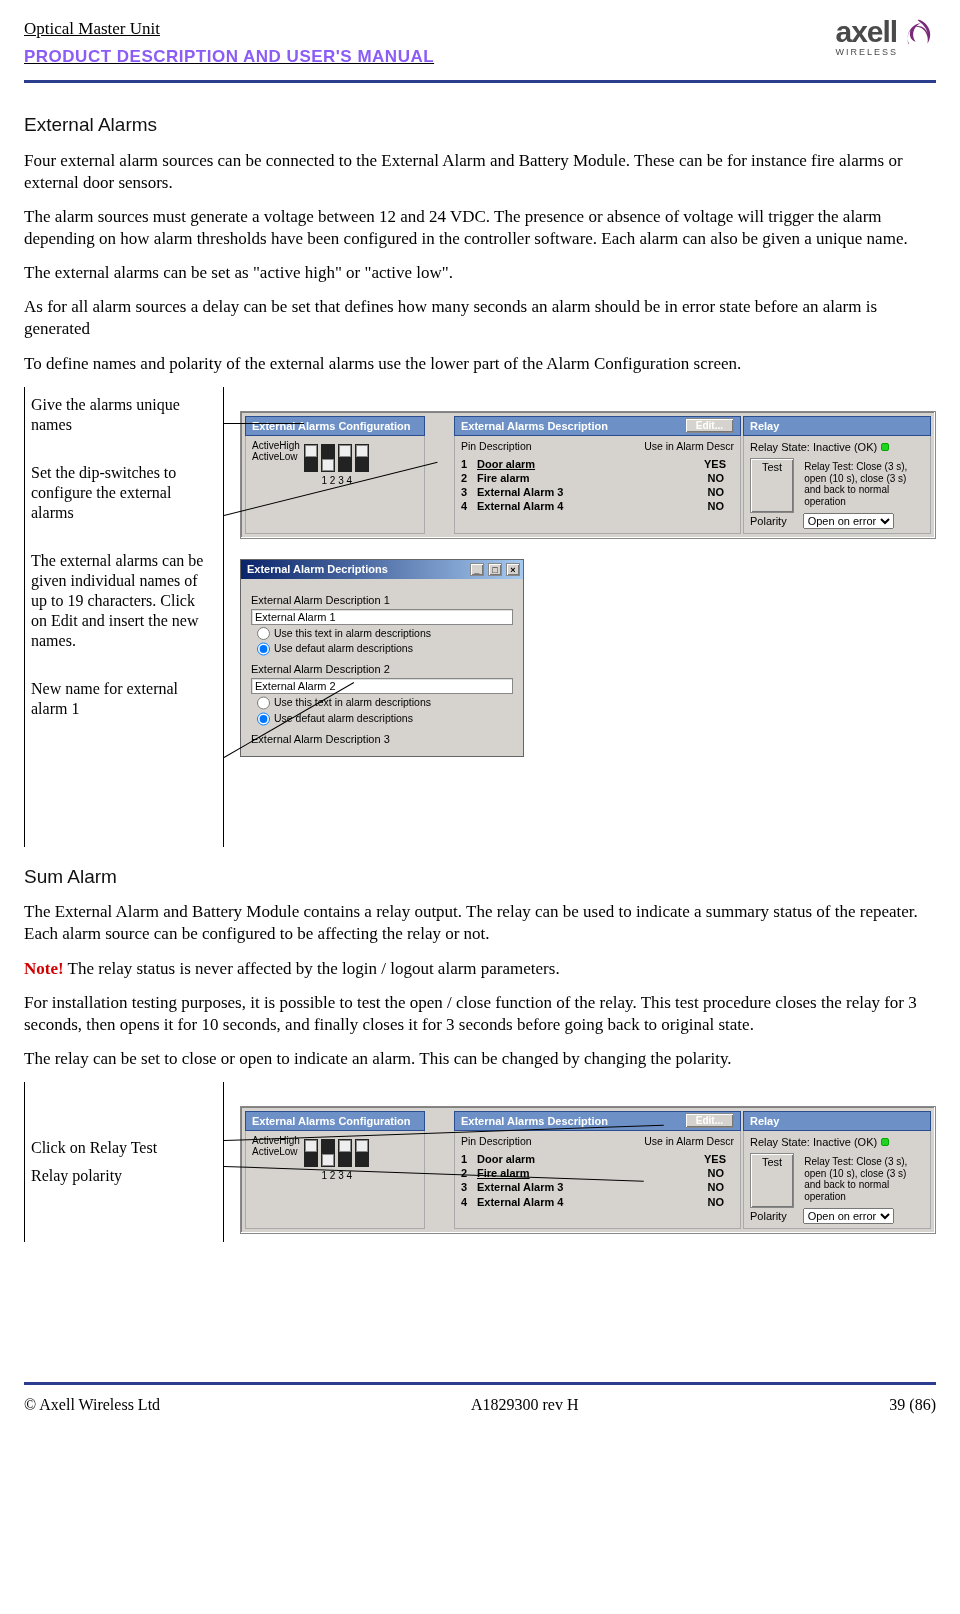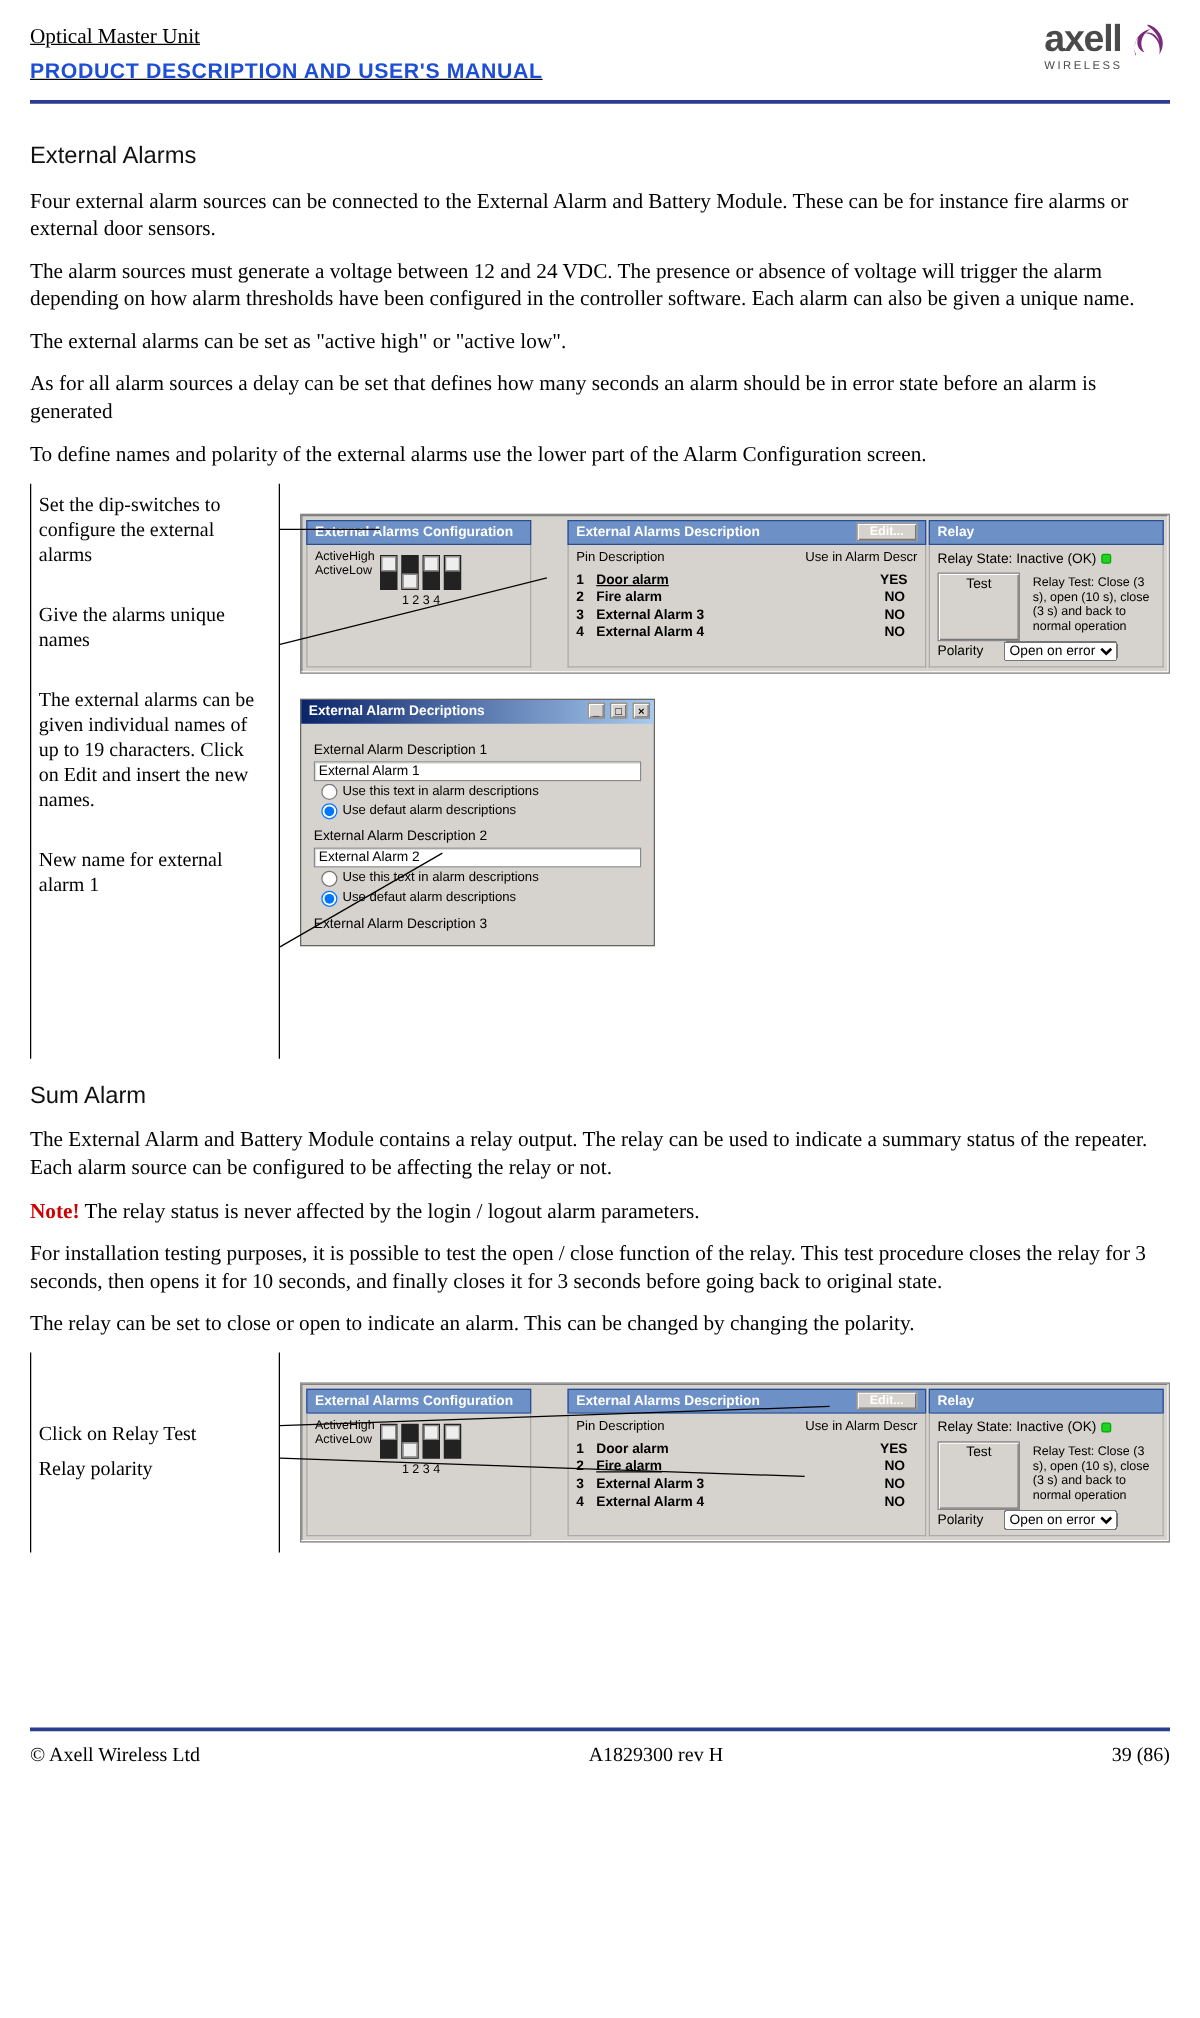--- a/index.html
+++ b/index.html
@@ -17,21 +17,21 @@
     justify-content: space-between;
     align-items: flex-start;
   }
   .header-left { flex: 1; text-decoration: underline; }
   .header-title1 { font-size: 17px; margin-bottom: 6px; }
   .header-title2 {
     font-family: Arial, sans-serif;
     font-weight: bold;
     font-size: 17px;
     letter-spacing: 0.5px;
-    color: #1d4ed8;
+    color: #8b5cf6;
     margin-bottom: 10px;
   }
   .logo {
     display: flex;
     align-items: center;
     gap: 4px;
     margin-top: -6px;
   }
   .logo-text {
     font-family: Arial, sans-serif;
@@ -147,21 +147,21 @@
   .pin-u { width: 30px; font-weight: bold; text-align: right; padding-right: 10px;}
   .pin-d.under { text-decoration: underline; }
 
   .relay-state { font-size: 11px; margin-bottom: 4px; display:flex; align-items:center; gap:4px;}
   .led-ok { width:8px; height:8px; background:#21d321; display:inline-block; border:1px solid #0a0; border-radius:2px;}
   .win-btn {
     display: inline-block;
     background: #d6d3ce;
     border: 1px solid #888;
     box-shadow: inset 1px 1px #fff, inset -1px -1px #777;
-    padding: 1px 22px;
+    padding: 1px 11px;
     font-size: 11px;
     cursor: default;
   }
   .relay-note { font-size: 10px; line-height: 1.15; margin: 3px 0 6px 4px; }
   .polarity-row { display: flex; align-items: center; gap: 16px; font-size: 11px; }
   .polarity-row select { font-size: 11px; }
   .edit-btn-inline {
     display: inline-block;
     background: #d6d3ce;
     border: 1px solid #888;
@@ -260,22 +260,22 @@
 
 <h2 class="section">External Alarms</h2>
 <p class="body">Four external alarm sources can be connected to the External Alarm and Battery Module. These can be for instance fire alarms or external door sensors.</p>
 <p class="body">The alarm sources must generate a voltage between 12 and 24 VDC. The presence or absence of voltage will trigger the alarm depending on how alarm thresholds have been configured in the controller software. Each alarm can also be given a unique name.</p>
 <p class="body">The external alarms can be set as "active high" or "active low".</p>
 <p class="body">As for all alarm sources a delay can be set that defines how many seconds an alarm should be in error state before an alarm is generated</p>
 <p class="body">To define names and polarity of the external alarms use the lower part of the Alarm Configuration screen.</p>
 
 <div class="anno-block" style="min-height: 460px;">
   <div class="anno-left">
+    <div class="item">Give the alarms unique names</div>
     <div class="item">Set the dip-switches to configure the external alarms</div>
-    <div class="item">Give the alarms unique names</div>
     <div class="item">The external alarms can be given individual names of up to 19 characters. Click on Edit and insert the new names.</div>
     <div class="item">New name for external alarm 1</div>
   </div>
 
   <div class="connector-line" style="left:200px; top:36px; width:80px;"></div>
   <div class="connector-line" style="left:200px; top:128px; width:220px; transform: rotate(-14deg); transform-origin: left;"></div>
   <div class="connector-line" style="left:200px; top:370px; width:150px; transform: rotate(-30deg); transform-origin: left;"></div>
 
   <div class="anno-right">
 

